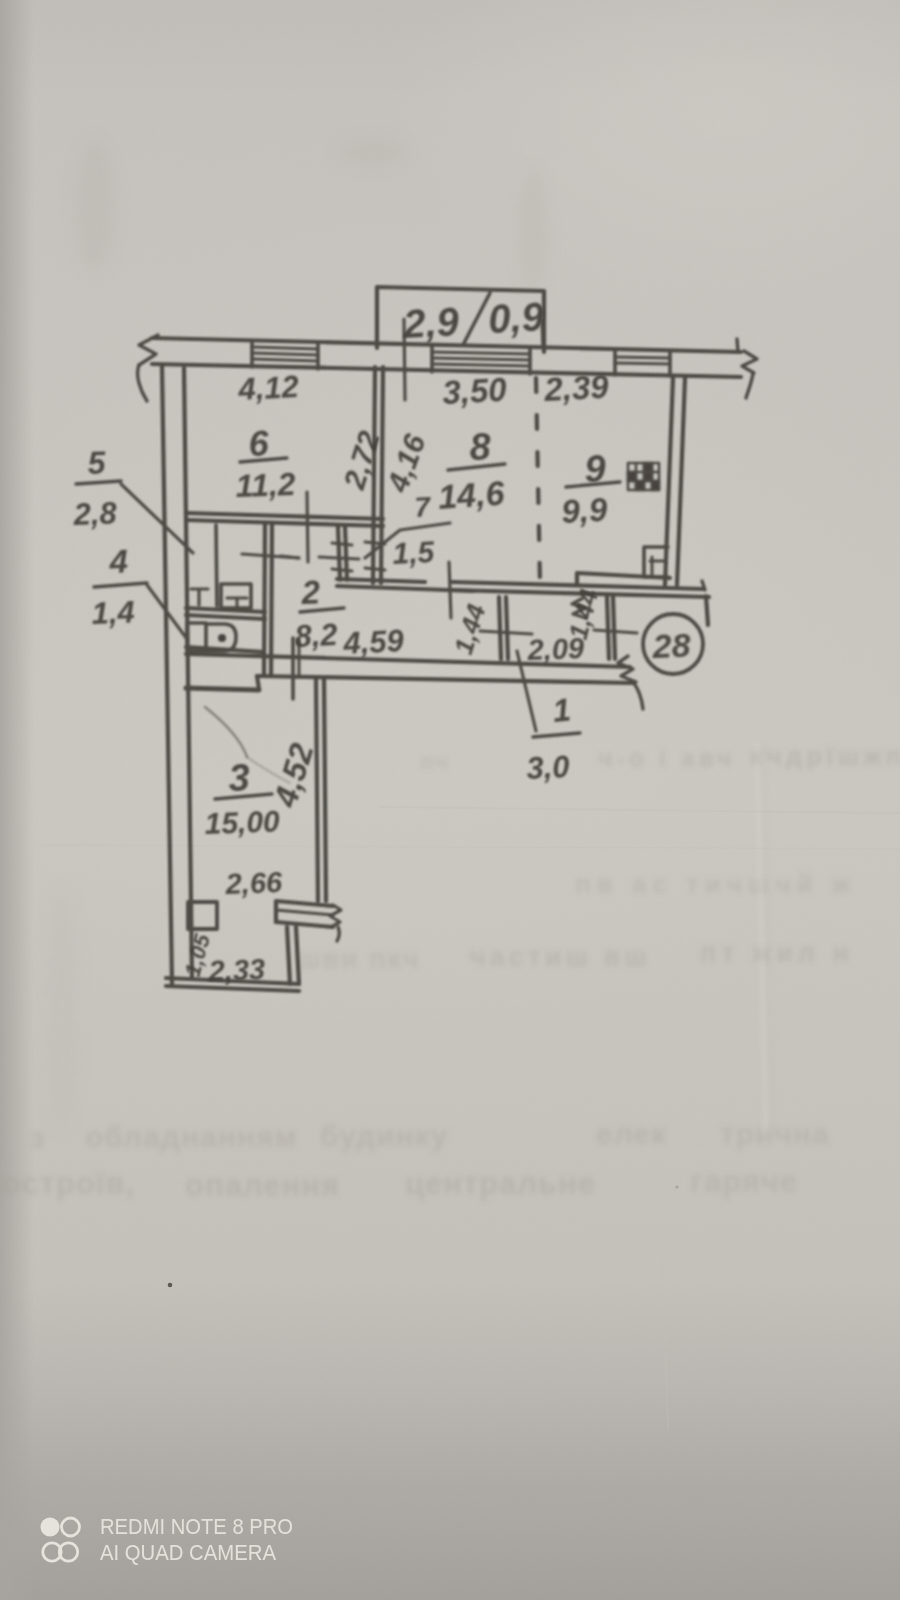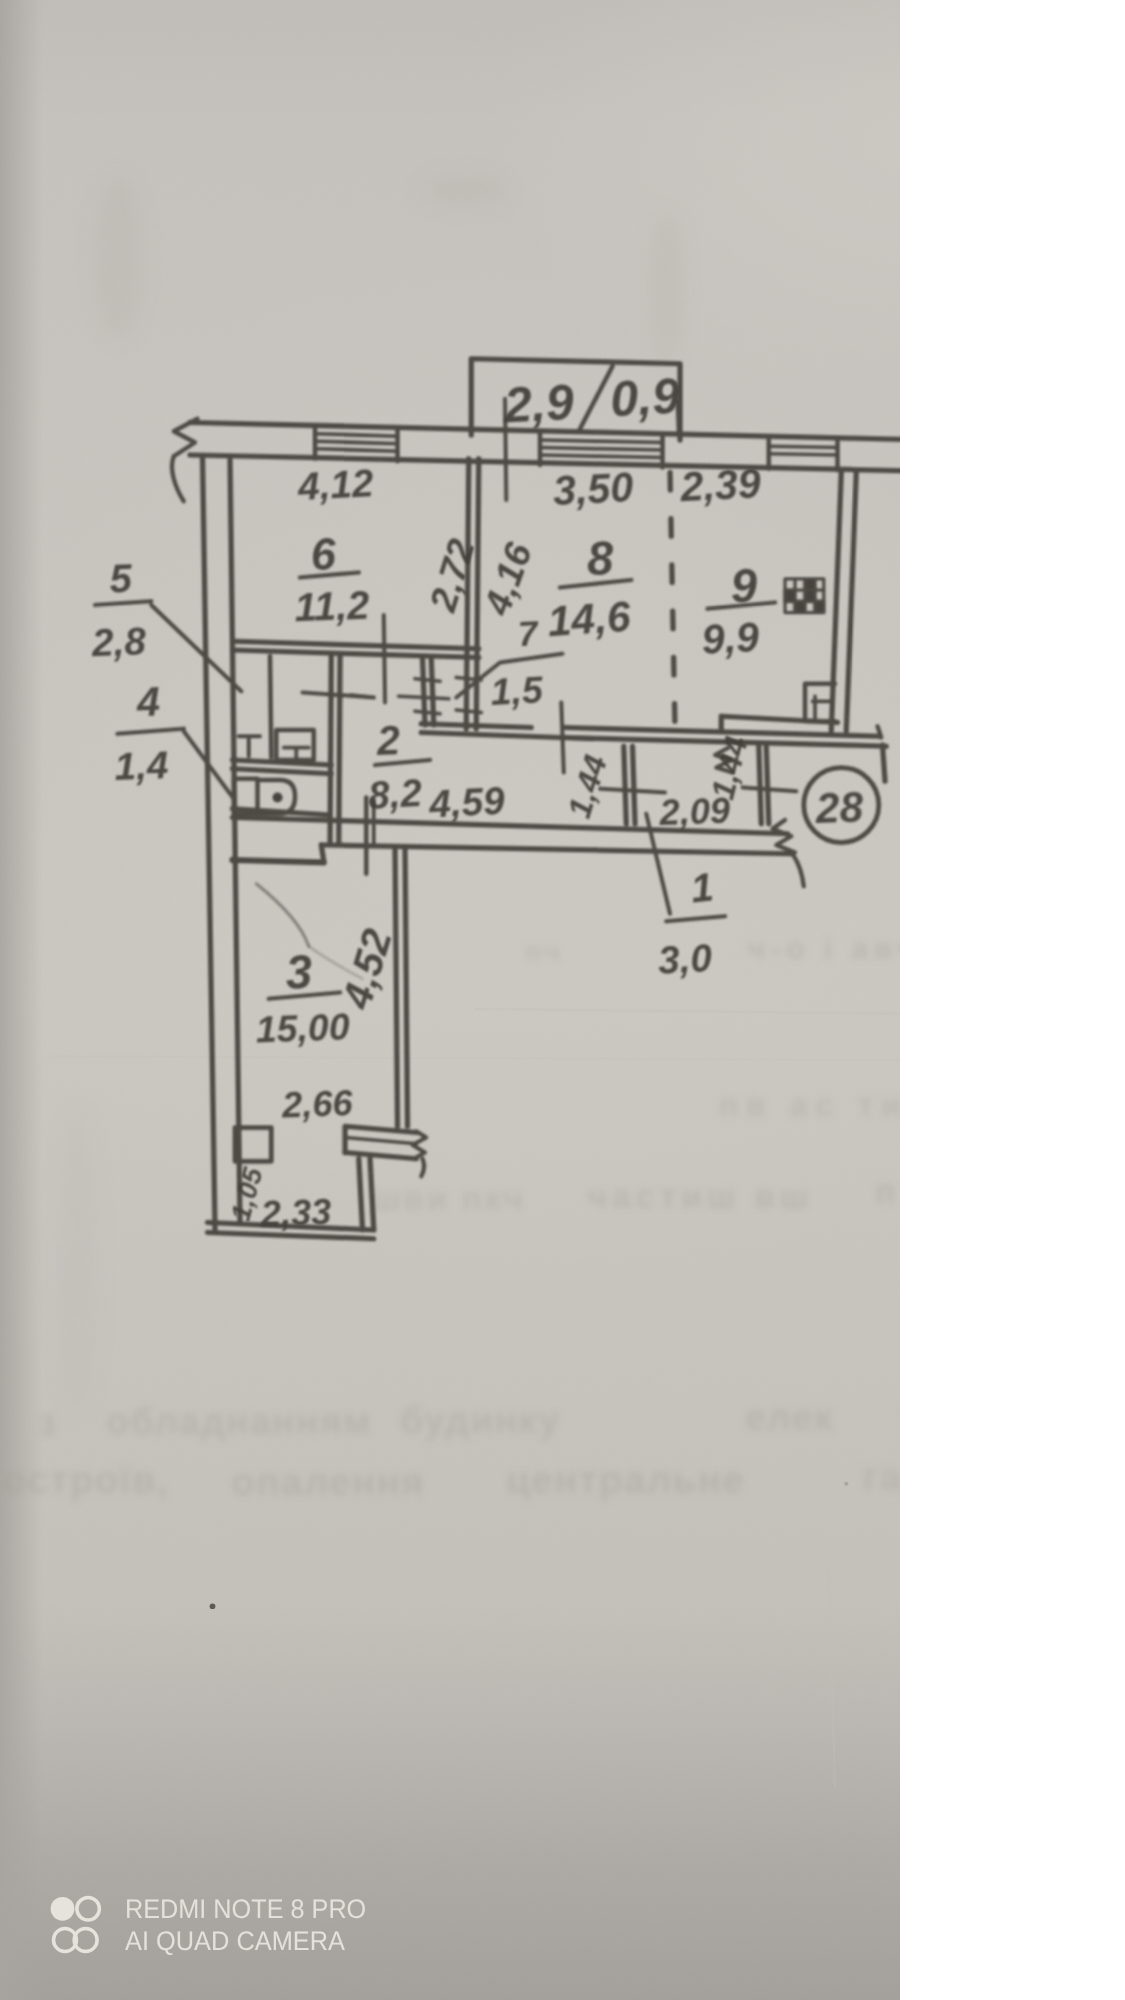--- a/index.html
+++ b/index.html
@@ -1,16 +1,16 @@
 <!DOCTYPE html>
 <html><head>
 <meta charset="utf-8">
 <style>
   html,body{margin:0;padding:0;}
-  #page{width:720px;height:1600px;position:relative;overflow:hidden;font-family:"Liberation Sans",sans-serif;}
+  #page{width:900px;height:1600px;position:relative;overflow:hidden;font-family:"Liberation Sans",sans-serif;}
 </style>
 </head>
 <body>
 
 <div id="page">
 <svg width="900" height="1600" viewBox="0 0 900 1600" xmlns="http://www.w3.org/2000/svg">
 <defs>
   <linearGradient id="paper" x1="0" y1="0" x2="0" y2="1">
     <stop offset="0" stop-color="#c1beb9"></stop>
     <stop offset="0.06" stop-color="#c6c3be"></stop>

